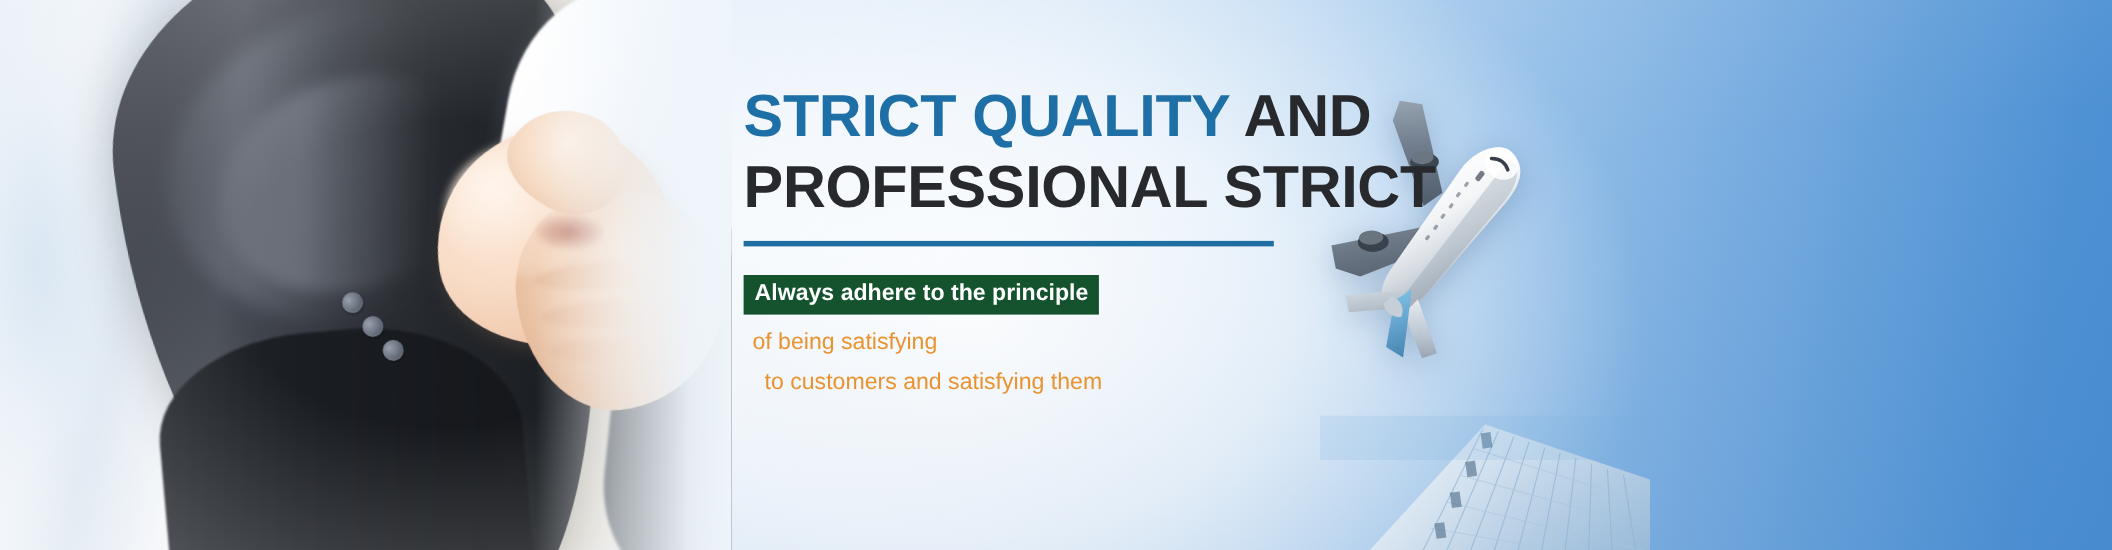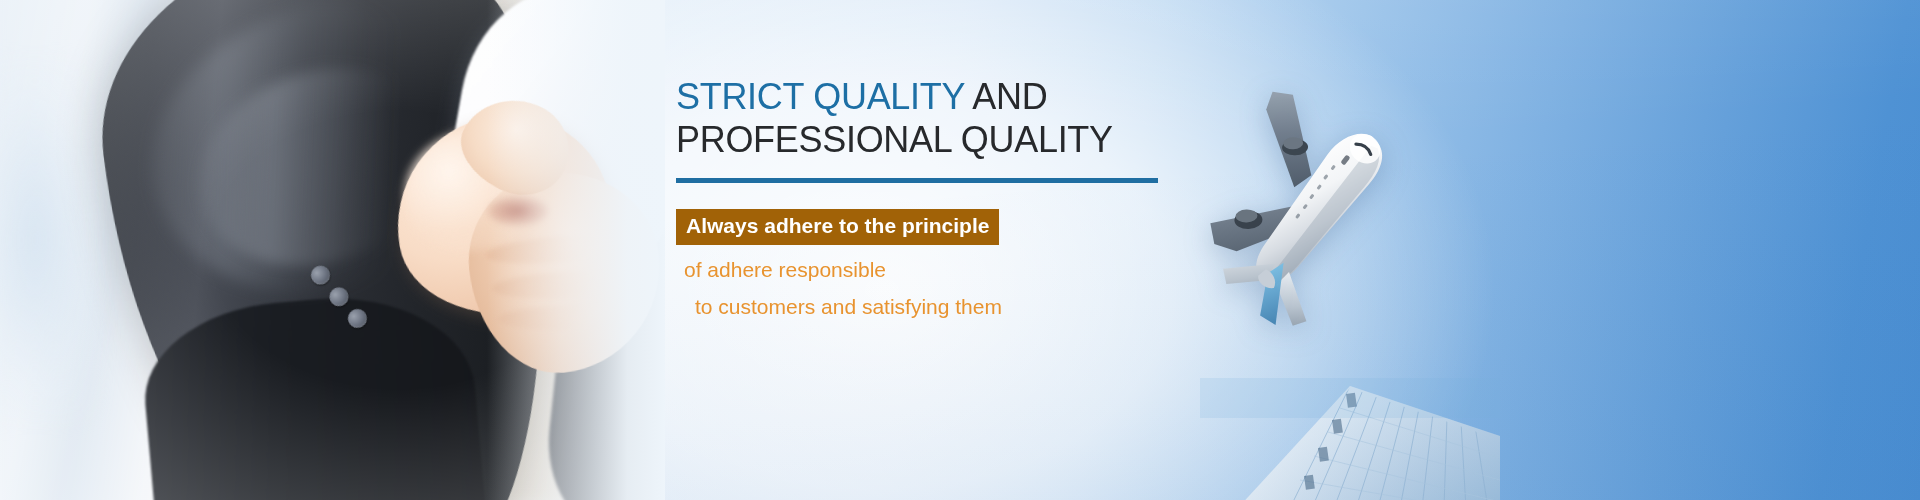--- a/index.html
+++ b/index.html
@@ -244,41 +244,41 @@
     overflow:hidden;
     transform:rotate(0deg);
   }
 
   
   .content{
     position:absolute; left:676px; top:76px;
     width:560px;
   }
   .headline{
-    font-size:36px;
-    font-weight:400;
+    font-size:54px;
+    font-weight:700;
     letter-spacing:-0.3px;
     line-height:1.14;
     color:#27292c;
     white-space:nowrap;
   }
   .headline .hl-blue{ color:#1d6fa5; }
   .headline .hl-dark{ color:#27292c; }
   .line2{ margin-top:2px; }
 
   .rule{
     margin-top:18px;
     width:482px; height:5px;
     background:#1f6ea2;
   }
 
   .tagbox{
     display:inline-block;
     margin-top:26px;
-    background:#a16207;
+    background:#14532d;
     color:#ffffff;
     font-size:21px;
     font-weight:600;
     padding:5px 10px 7px 10px;
     line-height:1.12;
     white-space:nowrap;
   }
   .subline{
     color:#e8932f;
     font-size:21px;
@@ -454,25 +454,25 @@
     </svg>
   </div>
 
   <div class="content">
 
     <div class="headline">
       <span class="hl-blue">STRICT QUALITY</span><span class="hl-dark"> AND</span>
     </div>
 
     <div class="headline line2">
-      <span class="hl-dark">PROFESSIONAL QUALITY</span>
+      <span class="hl-dark">PROFESSIONAL STRICT</span>
     </div>
 
     <div class="rule"></div>
 
     <div class="tagbox">Always adhere to the principle</div>
 
-    <div class="subline s1">of adhere responsible</div>
+    <div class="subline s1">of being satisfying</div>
 
     <div class="subline s2">to customers and satisfying them</div>
   </div>
 
 </div>
 
 </body></html>

